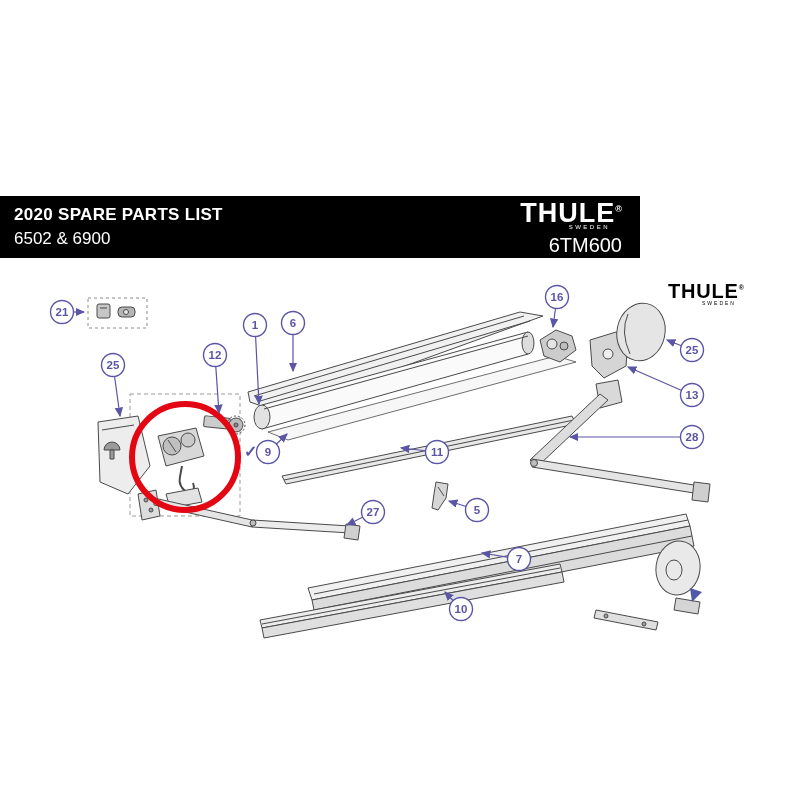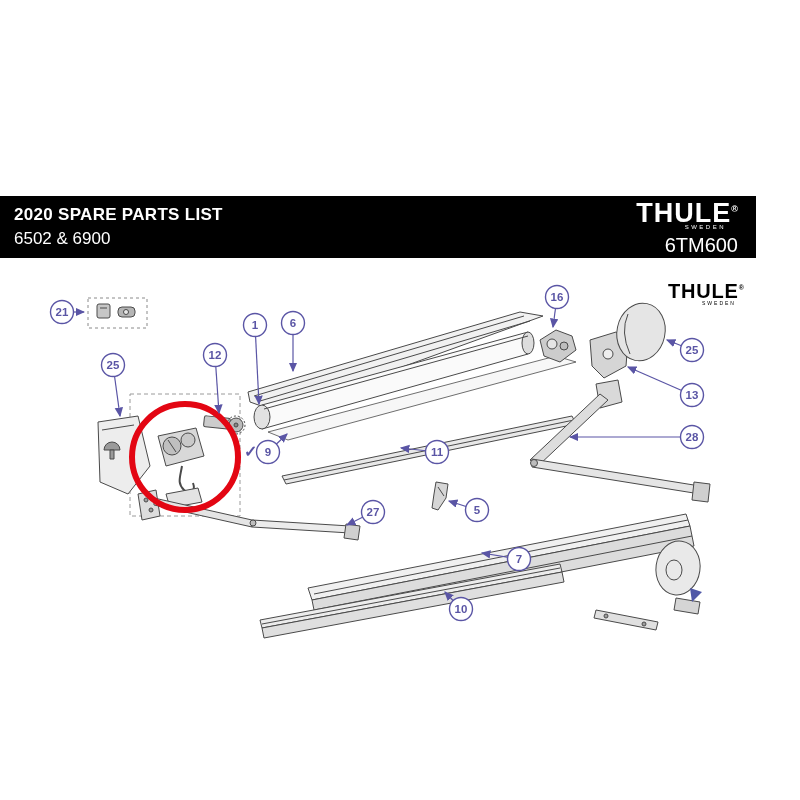--- a/index.html
+++ b/index.html
@@ -1,21 +1,21 @@
 <!DOCTYPE html>
 <html><head>
 <meta charset="utf-8">
 <style>
   html,body { margin:0; padding:0; }
   body {
     width:800px; height:800px; background:#ffffff; position:relative;
     overflow:hidden; font-family:"Liberation Sans", sans-serif;
   }
   .header-bar {
-    position:absolute; left:0; top:196px; width:756px; height:62px;
+    position:absolute; left:0; top:196px; width:640px; height:62px;
     background:#000000; color:#ffffff;
   }
   .header-title {
     position:absolute; left:14px; top:9px; font-size:17px; font-weight:bold;
     letter-spacing:0.3px;
   }
   .header-subtitle {
     position:absolute; left:14px; top:33px; font-size:17px;
   }
   .header-logo { position:absolute; right:18px; top:4px; text-align:right; }

